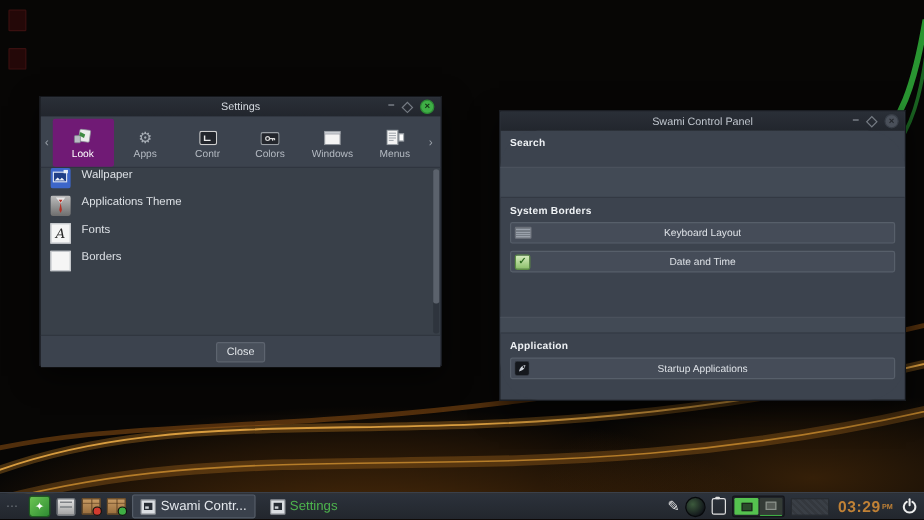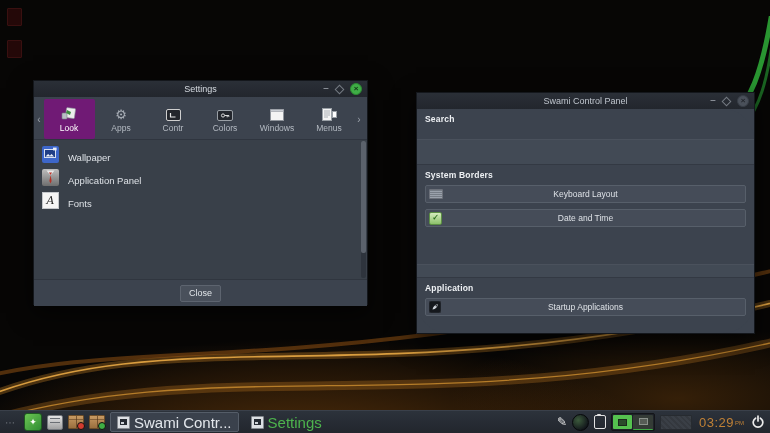--- a/index.html
+++ b/index.html
@@ -28,21 +28,21 @@
   
   .settings{left:33px;top:80px;width:333px;height:223px;}
   .tabstrip{height:40px;display:flex;align-items:stretch;background:#3c434e;border-bottom:1px solid #2f353f;padding:2px 1px 0;}
   .nav-arrow{width:8px;display:flex;align-items:center;justify-content:center;color:#9aa1aa;font-size:10px;}
   .tab{width:51px;display:flex;flex-direction:column;align-items:center;justify-content:center;gap:2px;
        color:#b4bac2;font-size:8.5px;border-radius:2px;margin:0 0.5px;cursor:default;}
   .tab.active{background:#701a75;color:#fff;justify-content:center;}
   .tabicon{height:15px;display:flex;align-items:flex-end;justify-content:center;}
   .gear{font-size:13px;line-height:13px;color:#a7adb5;}
   .list{height:139px;background:#394049;position:relative;overflow:hidden;border-bottom:1px solid #30363f;}
-  .lrow{height:23px;display:flex;align-items:flex-end;gap:9px;padding-left:8px;color:#dde1e6;font-size:9.5px;}
+  .lrow{height:23px;display:flex;align-items:flex-start;gap:9px;padding-left:8px;color:#dde1e6;font-size:9.5px;}
   .licon{width:17px;height:17px;display:flex;align-items:center;justify-content:center;flex:0 0 17px;}
   .white-box{width:15px;height:15px;background:#f5f5f5;border:1px solid #c4c7cb;display:flex;align-items:center;justify-content:center;}
   .font-letter{font-family:"DejaVu Serif",serif;font-style:italic;font-size:11px;color:#2a2a2a;line-height:1;}
   .scrolltrack{position:absolute;right:1px;top:1px;width:5px;height:137px;background:#2e343d;border-radius:2px;}
   .scrollthumb{position:absolute;right:0;top:0;width:5px;height:112px;background:#5b626c;border-radius:2px;}
   .bottombar{height:26px;display:flex;align-items:center;justify-content:center;background:#3c434e;}
   .close-btn{height:17px;background:#49505b;border:1px solid #5d646f;border-radius:2px;color:#e2e6ea;
              font-size:9px;display:flex;align-items:center;justify-content:center;padding:0 8px;font-family:inherit;}
   
   .swami{left:416px;top:92px;width:337px;height:240px;}
@@ -69,42 +69,42 @@
   .tb-icon{width:16px;height:16px;position:relative;display:flex;align-items:center;justify-content:center;flex:0 0 auto;}
   .launcher{background:linear-gradient(135deg,#6cc653,#2f8c33);border:1px solid #1e5a20;border-radius:3px;color:#fff;font-size:9px;line-height:1;}
   .cabinet{background:linear-gradient(#e3e3e3,#a2a2a2);border:1px solid #75797e;border-radius:2px;width:15px;height:13px;
            background-image:linear-gradient(#e3e3e3,#a2a2a2),none;}
   .cabinet::after{content:"";position:absolute;left:3px;right:3px;top:4px;height:1px;background:#6b6f74;box-shadow:0 4px 0 #6b6f74;}
   .pkg{width:15px;height:12px;background:linear-gradient(#c79a63,#9a6f3e);border:1px solid #6e4e28;border-radius:1px;position:relative;}
   .pkg::before{content:"";position:absolute;left:50%;top:0;bottom:0;width:1px;background:rgba(80,52,24,.65);}
   .pkg::after{content:"";position:absolute;left:0;right:0;top:3px;height:1px;background:rgba(80,52,24,.5);}
   .badge{position:absolute;right:-2px;bottom:-2px;width:6px;height:6px;border-radius:50%;border:1px solid #10130f;}
   .badge.red{background:#d23b2f;} .badge.green{background:#3fae44;}
-  .taskbtn{height:18px;display:flex;align-items:center;gap:4px;padding:0 6px;font-size:15px;border-radius:2px;}
+  .taskbtn{height:18px;display:flex;align-items:center;gap:4px;padding:0 6px;font-size:11px;border-radius:2px;}
   .taskbtn.active{background:#3a414c;border:1px solid #555d68;color:#e3e7ec;}
   .taskbtn.inactive{border:1px solid transparent;color:#4db34d;}
   .win-icon{width:11px;height:11px;background:#dcdfe3;border:1px solid #84888e;border-radius:1px;
             display:flex;align-items:center;justify-content:center;}
   .win-icon i{display:block;width:7px;height:6px;background:#262b33;position:relative;}
   .win-icon i::after{content:"";position:absolute;left:1px;bottom:1px;width:3px;height:2px;background:#cfd3d8;}
   .tray-spacer{flex:1;}
   .pen{color:#e8e8e8;font-size:12px;line-height:1;}
   .globe{width:15px;height:15px;border-radius:50%;border:1px solid #07090b;
          background:radial-gradient(circle at 35% 35%, #3c5a3c, #11151a 75%);}
   .clipboard{width:10px;height:12px;border:1px solid #e2e2e2;border-radius:2px;position:relative;background:transparent;}
   .clipboard::before{content:"";position:absolute;left:2px;top:-2px;width:4px;height:2px;background:#e2e2e2;border-radius:1px;}
   .battwidget{width:40px;height:14px;background:#1e2228;border:1px solid #141519;border-radius:2px;
               display:flex;align-items:center;gap:1px;padding:1px;}
   .battcell{flex:1;height:100%;border-radius:1px;display:flex;align-items:center;justify-content:center;}
   .battcell.on{background:#55c24f;} .battcell.off{background:#343b36;border-bottom:1px solid #3fae44;}
   .battglyph{width:7px;height:5px;border:1px solid #1b2b1b;background:#2b4c2b;}
   .battcell.off .battglyph{border-color:#8a918a;background:#565c56;}
   .texturebox{width:30px;height:13px;border:1px solid #272b30;border-radius:1px;
               background:repeating-linear-gradient(45deg,#3a3f46 0 2px,#34383e 2px 4px);}
-  .clock{display:flex;align-items:flex-end;color:#c08136;margin:0 2px;}
+  .clock{display:flex;align-items:flex-end;color:#c08136;margin:0 2px;font-weight:bold;}
   .clock .t{font-size:13px;letter-spacing:.5px;}
   .clock .m{font-size:6px;margin-left:1px;transform:translateY(-4px);}
   .power{display:flex;align-items:center;justify-content:center;}
 </style>
 </head>
 <body>
 
 <div class="screen">
   <div class="desktop-bg"></div>
 
@@ -217,29 +217,35 @@
                   <stop offset="0" stop-color="#bdbdbd"></stop>
                   <stop offset="1" stop-color="#6e6e6e"></stop>
                 </linearGradient>
               </defs>
               <rect width="17" height="17" rx="2" fill="url(#sg1)"></rect>
               <path d="M4.5 1.5 L8.5 6.5 L12.5 1.5z" fill="#e8e8e8"></path>
               <path d="M8.5 6 L6.9 3.4 h3.2z" fill="#b43328"></path>
               <path d="M8.5 6 l-1.1 6 1.1 2.6 1.1-2.6z" fill="#b43328"></path>
             </svg>
         </span>
-        <span>Application Panel</span>
+        <span>Applications Theme</span>
       </div>
       <div class="lrow">
         <span class="licon">
           <span class="white-box">
               <span class="font-letter">A</span>
             </span>
         </span>
         <span>Fonts</span>
+      </div>
+      <div class="lrow">
+        <span class="licon">
+            <span class="white-box"></span>
+          </span>
+        <span>Borders</span>
       </div>
       <div class="scrolltrack">
           <div class="scrollthumb"></div>
         </div>
     </div>
 
     <div class="bottombar">
       <button class="close-btn">Close</button>
     </div>
   </div>

